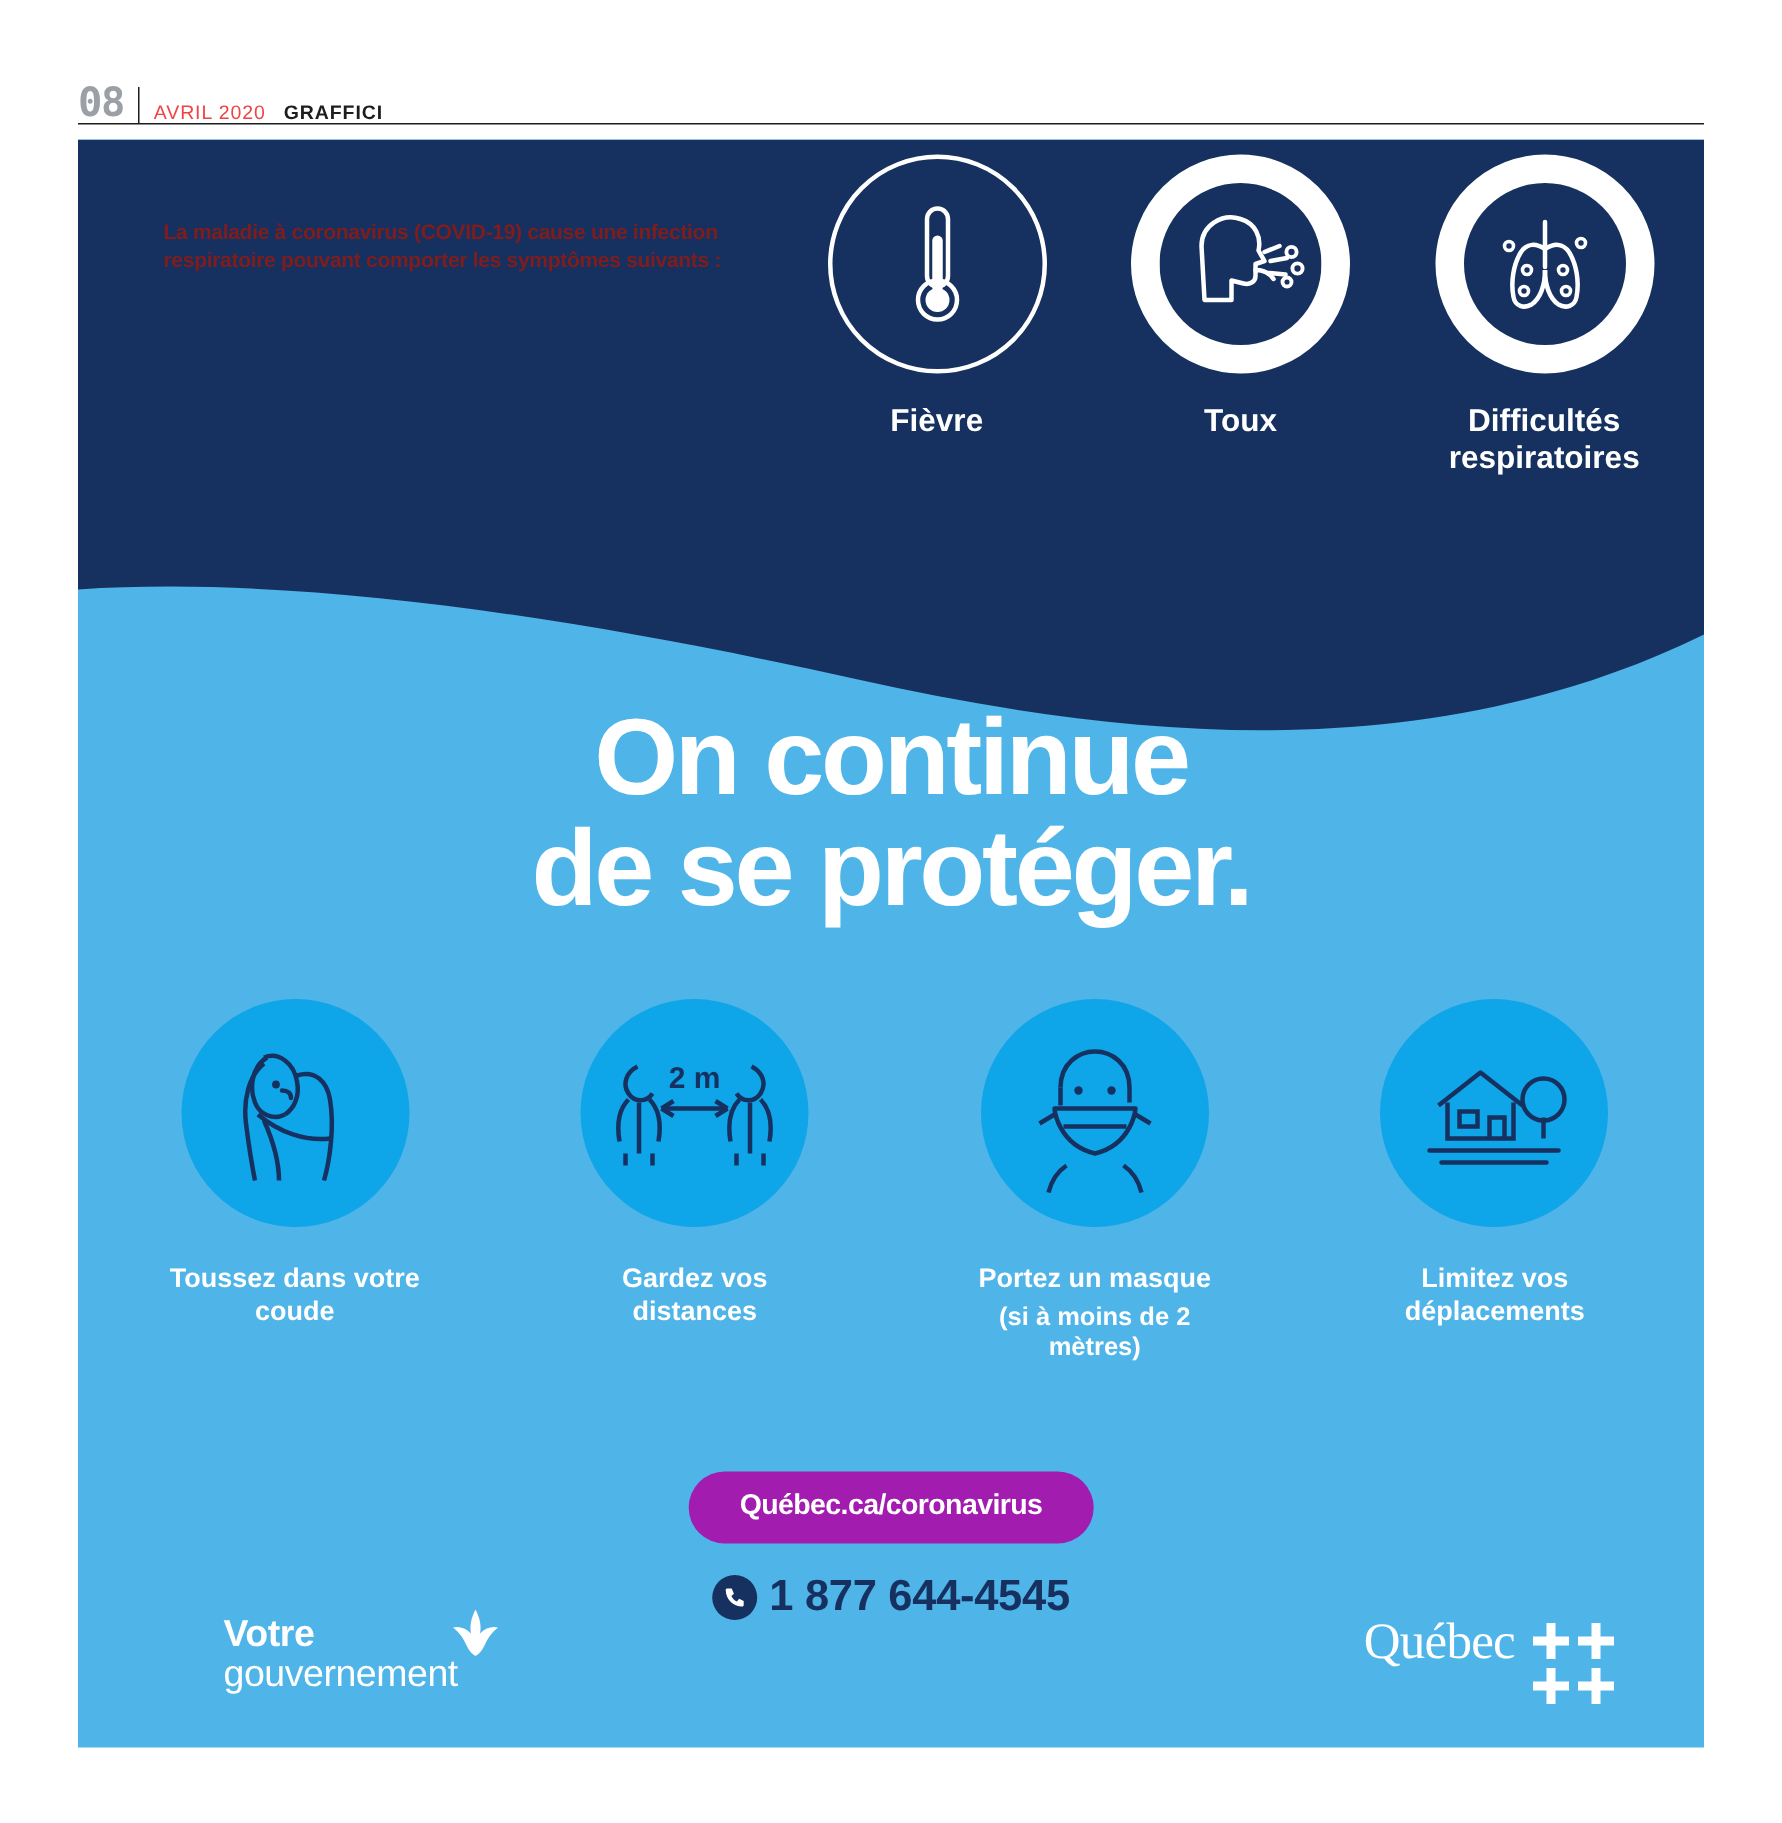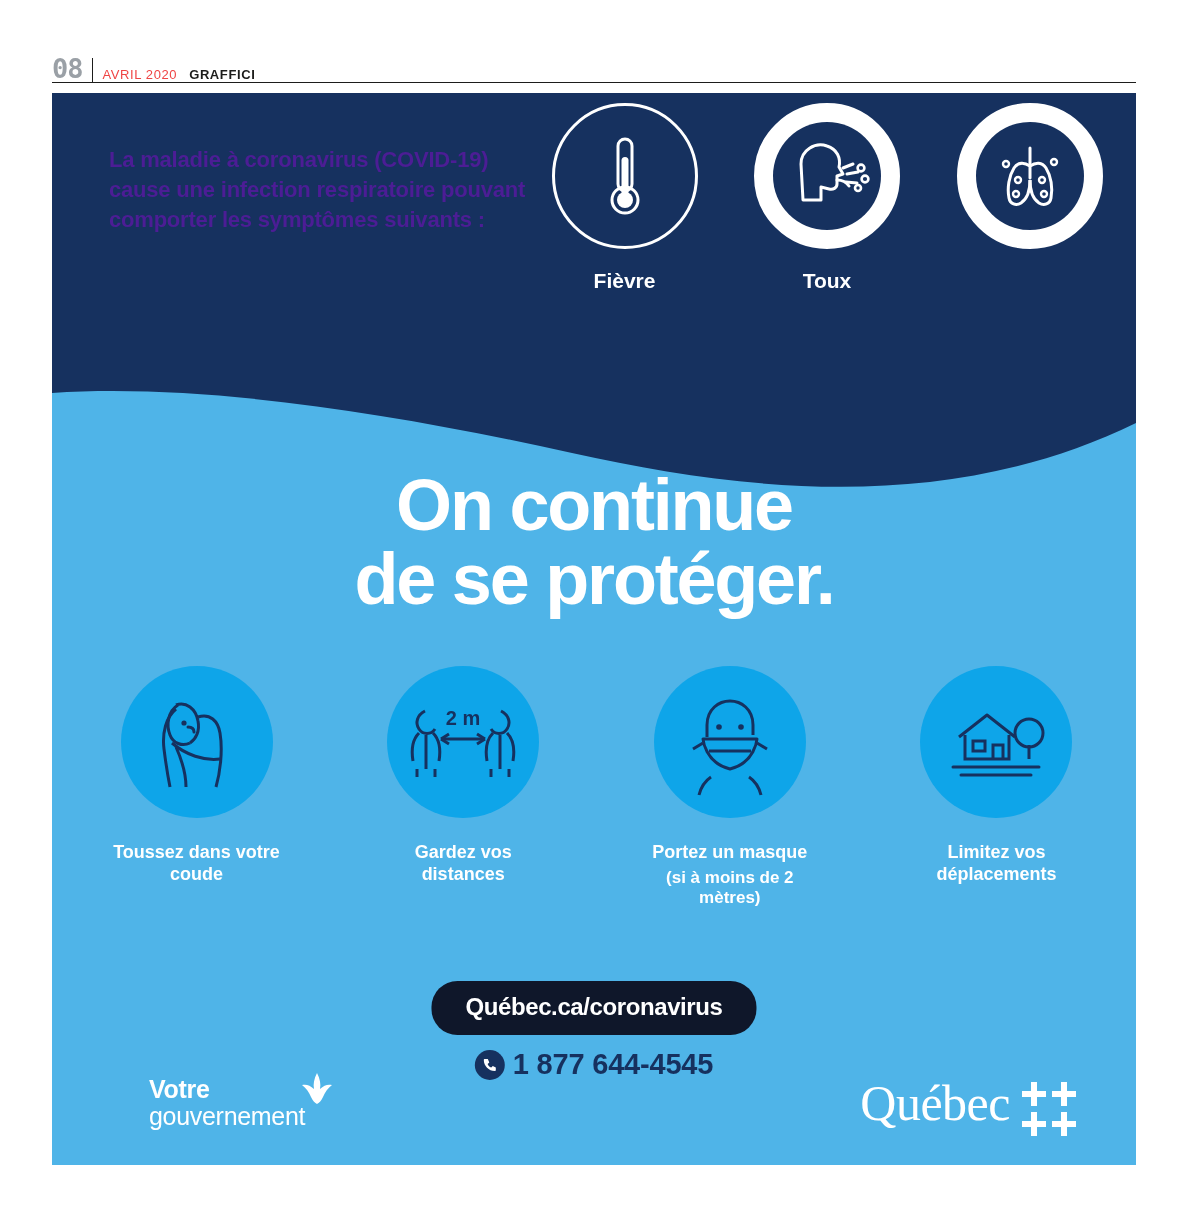--- a/index.html
+++ b/index.html
@@ -73,22 +73,22 @@
     width: 1084px;
     height: 420px;
   }
 
   
   .intro-text {
     position: absolute;
     left: 57px;
     top: 52px;
     width: 420px;
-    color: #4c1d95;
-    font-size: 22px;
+    color: #7f1d1d;
+    font-size: 14px;
     font-weight: bold;
     line-height: 1.37;
     letter-spacing: -0.2px;
   }
   .symptom-row {
     position: absolute;
     left: 480px;
     top: 10px;
     width: 590px;
     display: flex;
@@ -170,25 +170,25 @@
     line-height: 1.2;
     margin-top: 4px;
   }
 
   
   .url-pill {
     position: absolute;
     left: 50%;
     transform: translateX(-50%);
     top: 888px;
-    background: #0f172a;
+    background: #a21caf;
     color: #ffffff;
     border-radius: 26px;
     padding: 12px 34px 14px 34px;
-    font-size: 24px;
+    font-size: 19px;
     font-weight: bold;
     letter-spacing: -0.4px;
     white-space: nowrap;
   }
   .phone-row {
     position: absolute;
     left: 50%;
     transform: translateX(-50%);
     top: 955px;
     display: flex;
@@ -229,21 +229,21 @@
     position: absolute;
     right: 60px;
     top: 985px;
     display: flex;
     align-items: flex-start;
     gap: 12px;
   }
   .quebec-word {
     color: #ffffff;
     font-family: "Liberation Serif", serif;
-    font-size: 50px;
+    font-size: 34px;
     line-height: 1;
     letter-spacing: -0.5px;
   }
   .quebec-flag {
     display: grid;
     grid-template-columns: 24px 24px;
     grid-template-rows: 24px 24px;
     gap: 6px;
     margin-top: 4px;
   }
@@ -320,20 +320,21 @@
           <path d="M54,44 C48,40 42,40 38,46 C33,54 31,66 33,76 C34,82 40,84 45,81 C51,77 54,68 54,58" fill="none" stroke="#ffffff" stroke-width="3" stroke-linejoin="round"></path>
           <path d="M54,44 C60,40 66,40 70,46 C75,54 77,66 75,76 C74,82 68,84 63,81 C57,77 54,68 54,58" fill="none" stroke="#ffffff" stroke-width="3" stroke-linejoin="round"></path>
           <circle cx="42" cy="58" r="3" fill="none" stroke="#ffffff" stroke-width="2.4"></circle>
           <circle cx="66" cy="58" r="3" fill="none" stroke="#ffffff" stroke-width="2.4"></circle>
           <circle cx="40" cy="72" r="3" fill="none" stroke="#ffffff" stroke-width="2.4"></circle>
           <circle cx="68" cy="72" r="3" fill="none" stroke="#ffffff" stroke-width="2.4"></circle>
           <circle cx="78" cy="40" r="3" fill="none" stroke="#ffffff" stroke-width="2.4"></circle>
           <circle cx="30" cy="42" r="3" fill="none" stroke="#ffffff" stroke-width="2.4"></circle>
         </svg>
       </div>
+      <div class="sym-label">Difficultés respiratoires</div>
     </div>
 
   </div>
 
   <div class="headline">
     <div>On continue</div>
     <div>de se protéger.</div>
   </div>
 
   <div class="measures">

